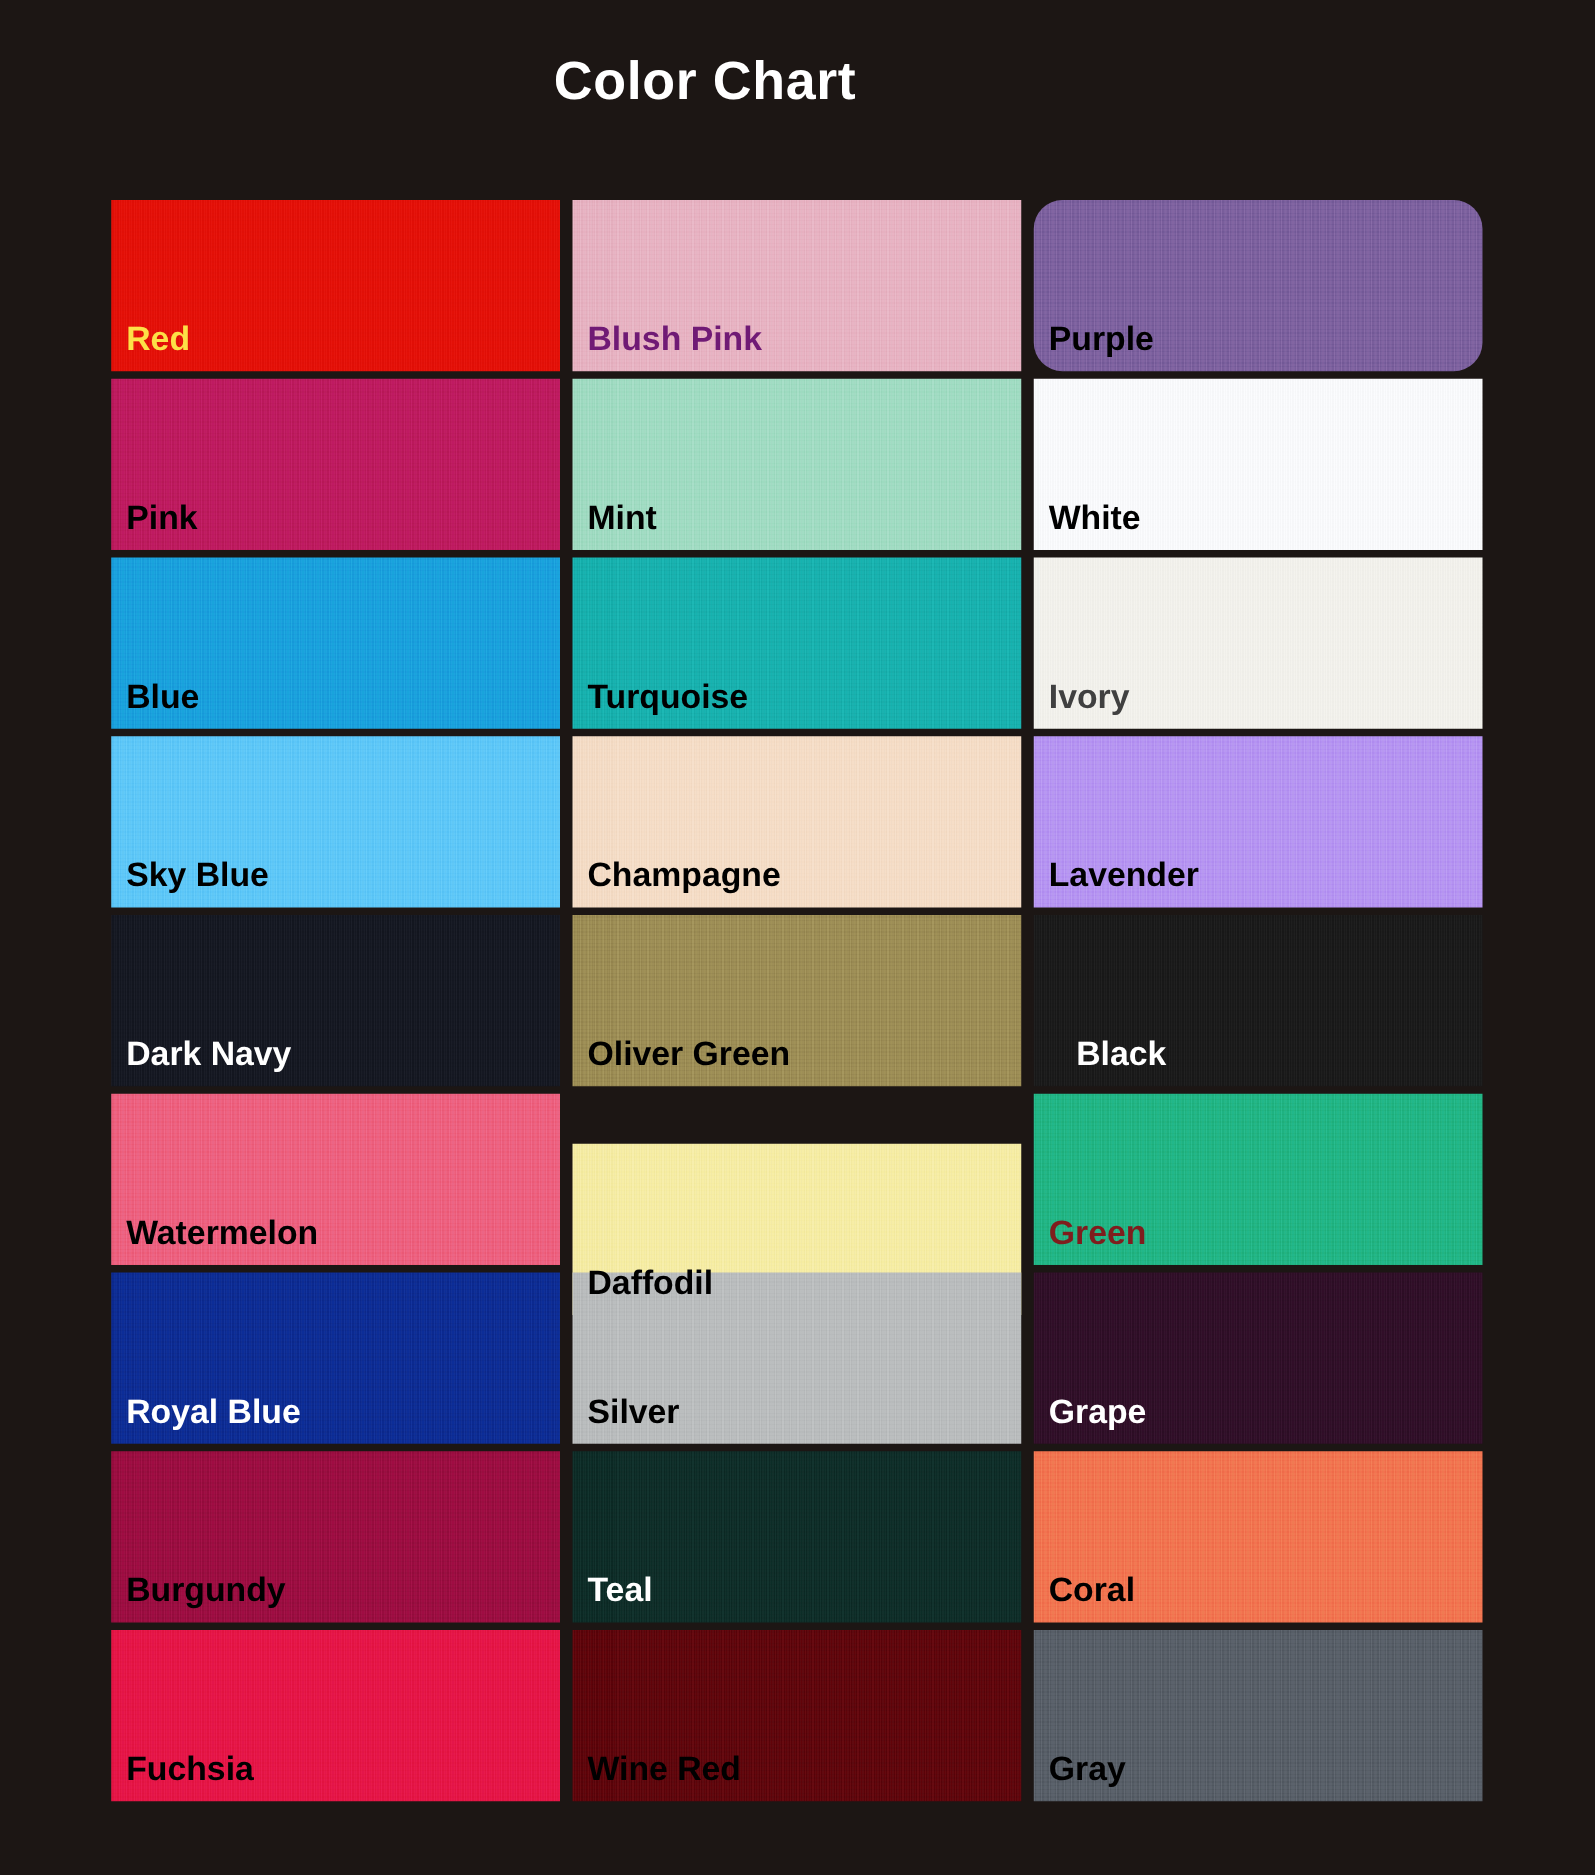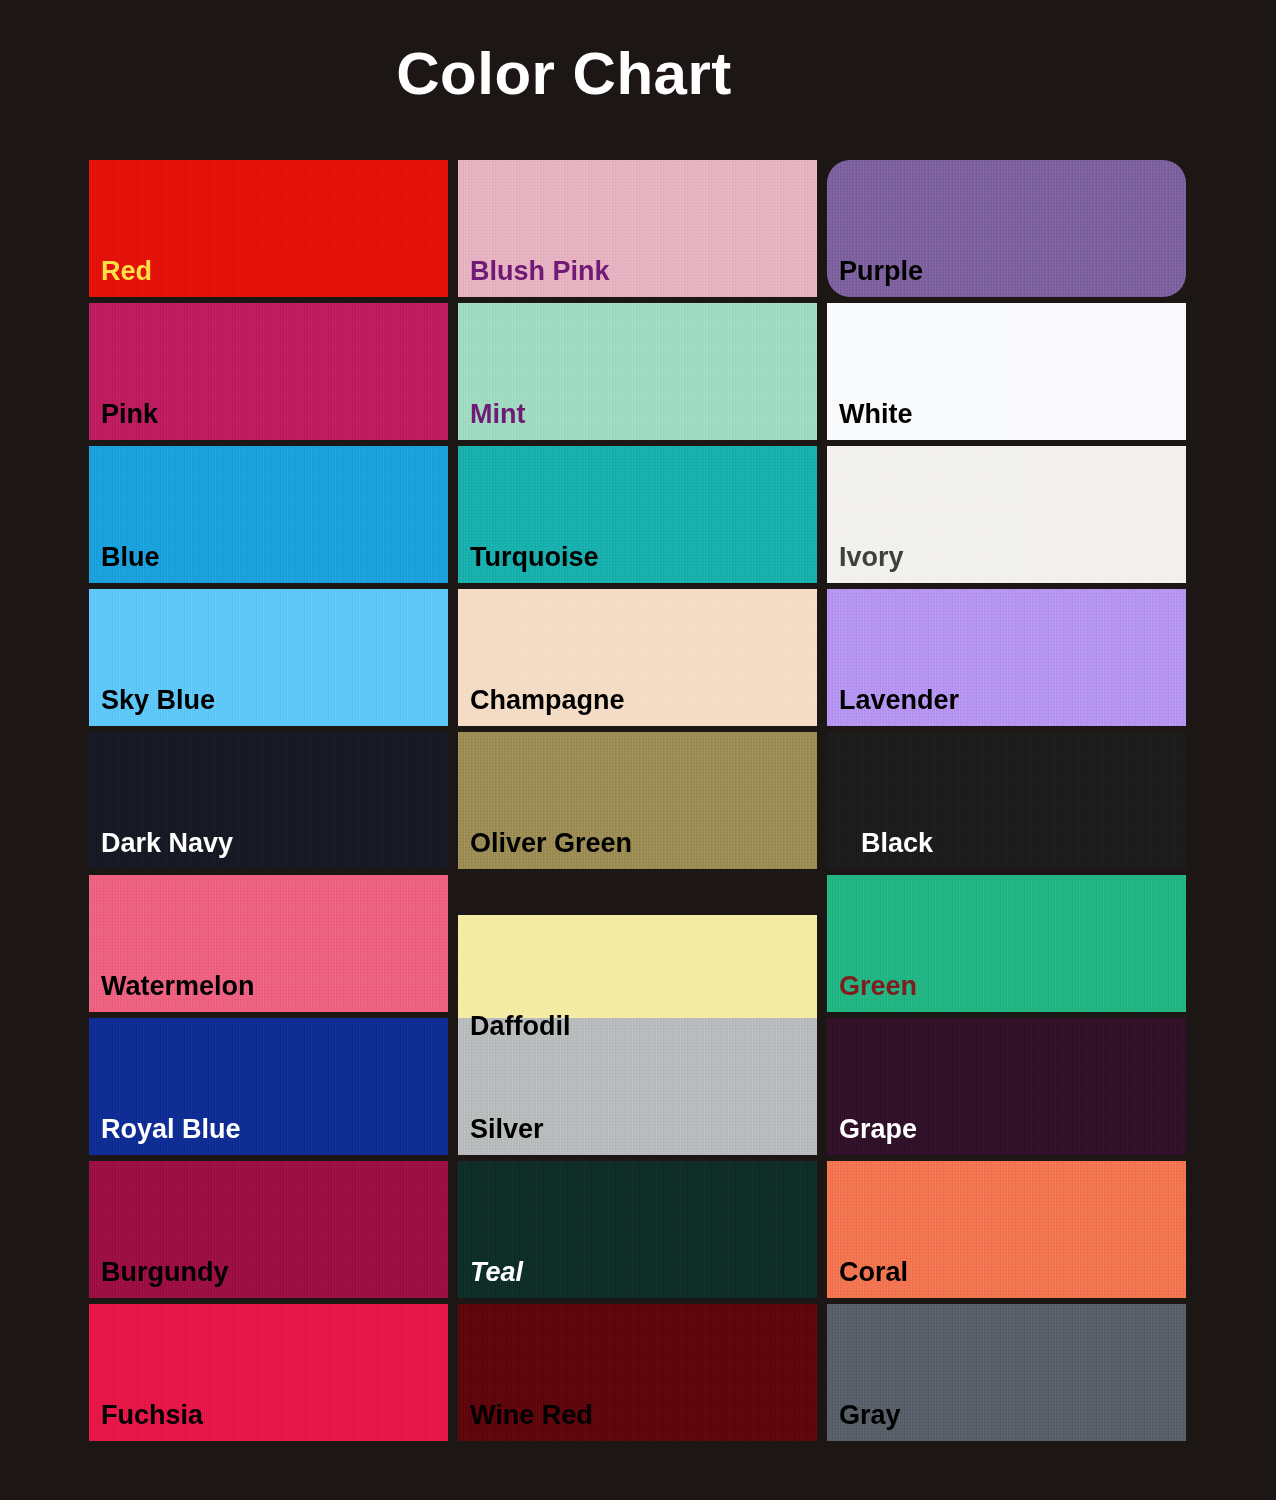--- a/index.html
+++ b/index.html
@@ -20,21 +20,21 @@
     background: #1c1614;
     box-sizing: border-box;
   }
   .chart-title {
     position: absolute;
     top: 44px;
     left: 0;
     width: 1128px;
     text-align: center;
     color: #ffffff;
-    font-size: 60px;
+    font-size: 43px;
     font-weight: bold;
     letter-spacing: 0.5px;
     font-family: "Liberation Sans", sans-serif;
     line-height: 1;
   }
   .swatch-grid {
     position: absolute;
     left: 89px;
     top: 160px;
     width: 1098px;
@@ -109,21 +109,21 @@
         <div class="swatch-label" style="color: rgb(0, 0, 0);">Purple</div>
       </div>
       <div class="swatch" style="background: #be185d;">
         <div class="tex"></div>
         <div class="tex2"></div>
         <div class="swatch-label" style="color: rgb(0, 0, 0);">Pink</div>
       </div>
       <div class="swatch" style="background: rgb(159, 220, 194);">
         <div class="tex"></div>
         <div class="tex2"></div>
-        <div class="swatch-label" style="color: #701a75;">Mint</div>
+        <div class="swatch-label" style="color: #000000;">Mint</div>
       </div>
       <div class="swatch" style="background: rgb(251, 252, 254);">
         <div class="tex"></div>
         <div class="tex2"></div>
         <div class="swatch-label" style="color: rgb(0, 0, 0);">White</div>
       </div>
       <div class="swatch" style="background: rgb(23, 160, 222);">
         <div class="tex"></div>
         <div class="tex2"></div>
         <div class="swatch-label" style="color: rgb(0, 0, 0);">Blue</div>
@@ -196,21 +196,21 @@
       <div class="swatch" style="background: rgb(46, 13, 38);">
         <div class="tex"></div>
         <div class="tex2"></div>
         <div class="swatch-label" style="color: rgb(255, 255, 255);">Grape</div>
       </div>
       <div class="swatch" style="background: rgb(155, 11, 63);">
         <div class="tex"></div>
         <div class="tex2"></div>
         <div class="swatch-label" style="color: rgb(0, 0, 0);">Burgundy</div>
       </div>
-      <div class="swatch" style="background: rgb(11, 42, 37); font-style: italic;">
+      <div class="swatch" style="background: rgb(11, 42, 37);">
         <div class="tex"></div>
         <div class="tex2"></div>
         <div class="swatch-label" style="color: rgb(255, 255, 255);">Teal</div>
       </div>
       <div class="swatch" style="background: rgb(244, 115, 78);">
         <div class="tex"></div>
         <div class="tex2"></div>
         <div class="swatch-label" style="color: rgb(0, 0, 0);">Coral</div>
       </div>
       <div class="swatch" style="background: rgb(231, 19, 69);">

